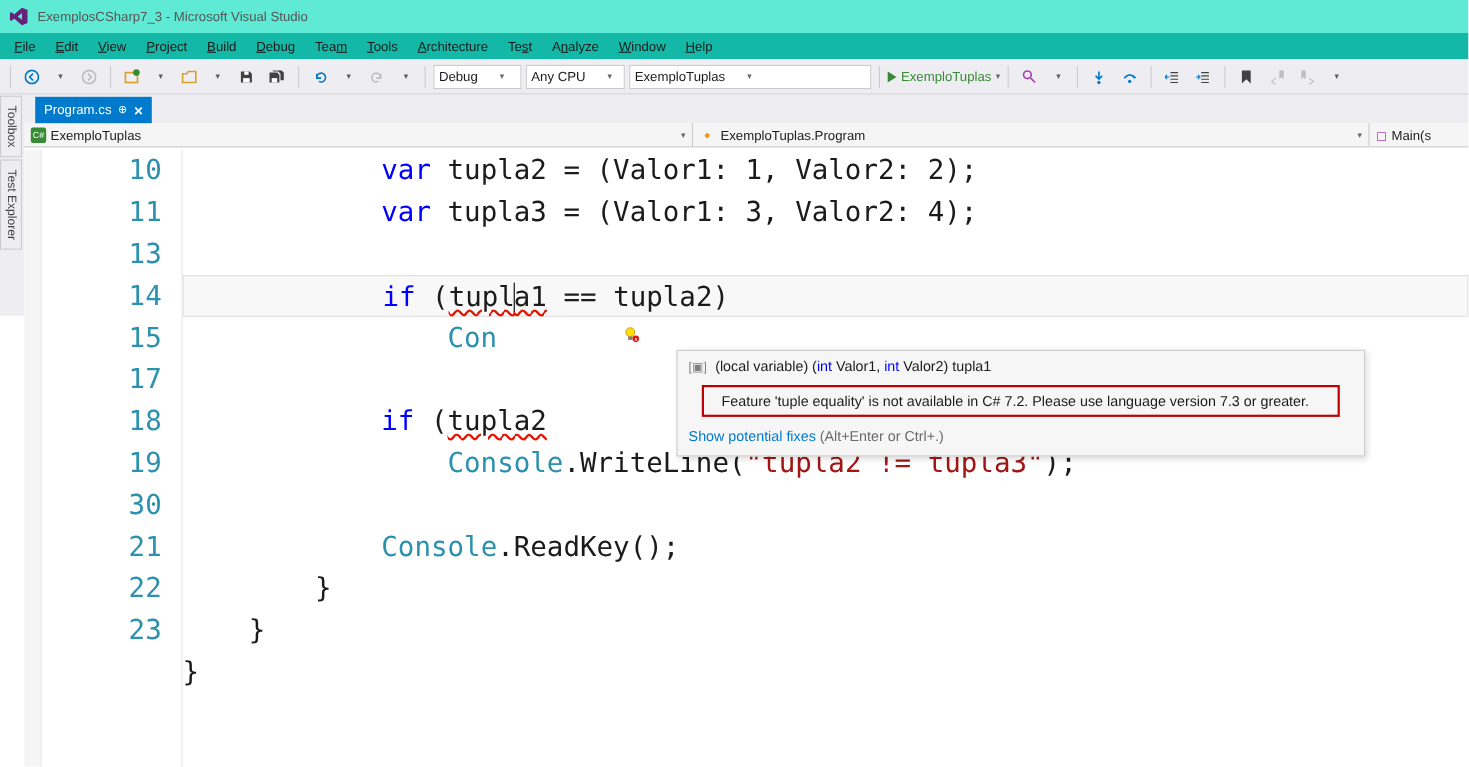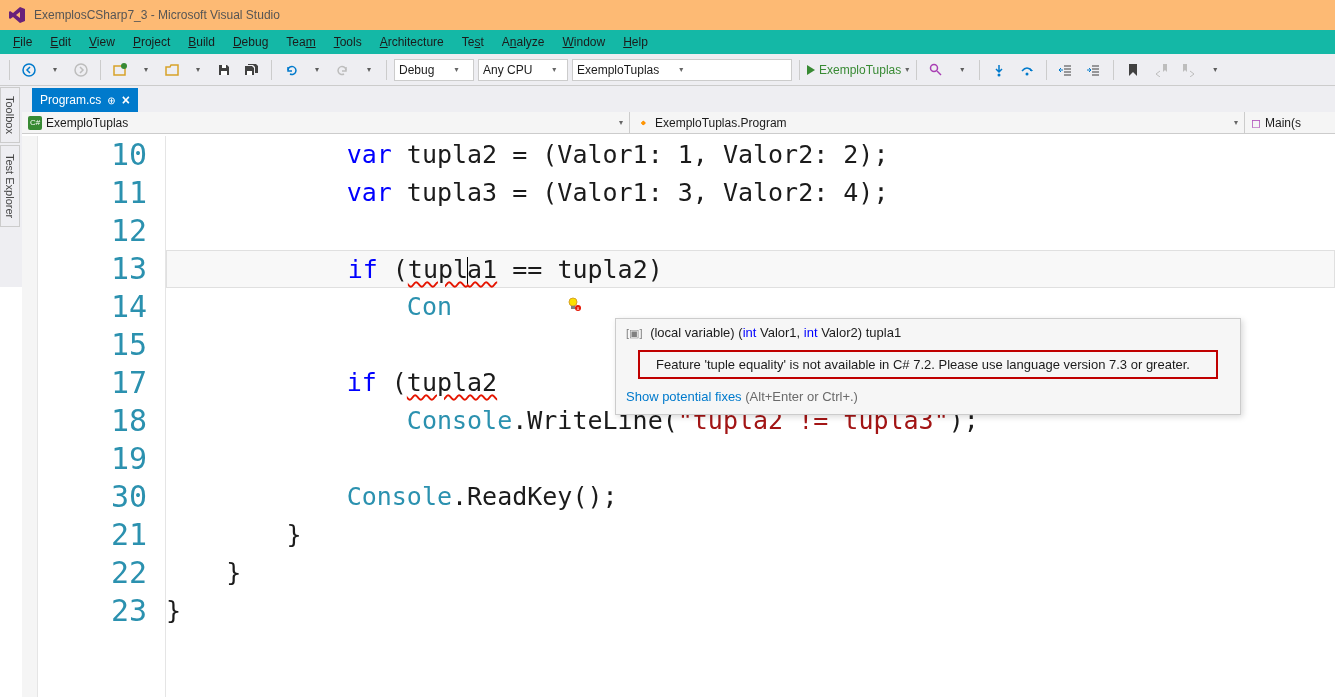--- a/index.html
+++ b/index.html
@@ -1,19 +1,19 @@
 <!DOCTYPE html>
 <html><head>
 <meta charset="utf-8">
 <style>
 * { box-sizing: border-box; margin: 0; padding: 0; }
 body { font-family: "Segoe UI", sans-serif; font-size: 12px; background: #fff; overflow: hidden; width: 1335px; height: 697px; position: relative; }
 
 
-.titlebar { height: 30px; background: #fdba74; display: flex; align-items: center; padding: 13px 8px; text-align: center; }
+.titlebar { height: 30px; background: #5eead4; display: flex; align-items: center; padding: 13px 8px; text-align: center; }
 .titlebar .vsicon { width: 18px; height: 18px; margin-right: 8px; display: inline-flex; align-items: center; justify-content: center; }
 .titlebar .title { color: #555; font-size: 12px; }
 
 
 .menubar { height: 24px; background: #14b8a6; display: flex; align-items: center; padding: 0 4px; }
 .menubar .item { padding: 3px 9px; color: #1b1b1b; cursor: default; }
 .menubar .item .ul { text-decoration: underline; }
 
 
 .toolbar { height: 32px; background: #eeeef2; border-bottom: 1px solid #ccc; display: flex; align-items: center; padding: 0 6px; gap: 4px; }
@@ -41,21 +41,21 @@
 .navbar { height: 22px; background: #f5f5f5; border-bottom: 1px solid #ccc; display: flex; align-items: center; padding-left: 22px; }
 .navbar .combo { flex: 1; display: flex; align-items: center; padding: 0 6px; height: 100%; border-right: 1px solid #ccc; gap: 4px; font-size: 12px; color: #1b1b1b; }
 .navbar .combo .arrow { margin-left: auto; font-size: 8px; color: #666; }
 .navbar .combo .cs { width: 14px; height: 14px; background: #388a34; color: #fff; font-size: 8px; display: inline-flex; align-items: center; justify-content: center; border-radius: 2px; }
 .navbar .combo .cls { color: #d7a229; }
 .navbar .combo .mth { color: #a83eb3; }
 
 
 .editor-wrap { position: absolute; left: 22px; top: 136px; right: 0; bottom: 0; display: flex; background: #fff; }
 .scroll-marker { width: 16px; background: #f5f5f5; border-right: 1px solid #e5e5e5; }
-.gutter { width: 128px; text-align: right; padding-right: 18px; font-family: Consolas, monospace; font-size: 30px; color: #2b91af; background: #fff; border-right: 1px solid #e5e5e5; }
+.gutter { width: 128px; text-align: right; padding-right: 18px; font-family: Consolas, monospace; font-size: 25px; color: #2b91af; background: #fff; border-right: 1px solid #e5e5e5; }
 .gutter .ln { height: 38px; line-height: 38px; }
 .code { flex: 1; font-family: Consolas, monospace; font-size: 25px; position: relative; }
 .code .line { height: 38px; line-height: 38px; white-space: pre; position: relative; }
 .code .line.current { background: #f8f8f8; border: 1px solid #e0e0e0; }
 .kw { color: #0000ff; }
 .cls { color: #2b91af; }
 .str { color: #a31515; }
 .ident { color: #1b1b1b; }
 .punct { color: #1b1b1b; }
 .squiggle { text-decoration: underline wavy #e51400 2px; text-underline-offset: 3px; }
@@ -272,21 +272,20 @@
     <span class="mth">◻</span>
     <span>Main(s</span>
   </div>
 </div>
 
 <div class="editor-wrap">
   <div class="scroll-marker"></div>
   <div class="gutter">
     <div class="ln">10</div>
     <div class="ln">11</div>
-    <div class="ln">12</div>
     <div class="ln">13</div>
     <div class="ln">14</div>
     <div class="ln">15</div>
     <div class="ln">17</div>
     <div class="ln">18</div>
     <div class="ln">19</div>
     <div class="ln">30</div>
     <div class="ln">21</div>
     <div class="ln">22</div>
     <div class="ln">23</div>

